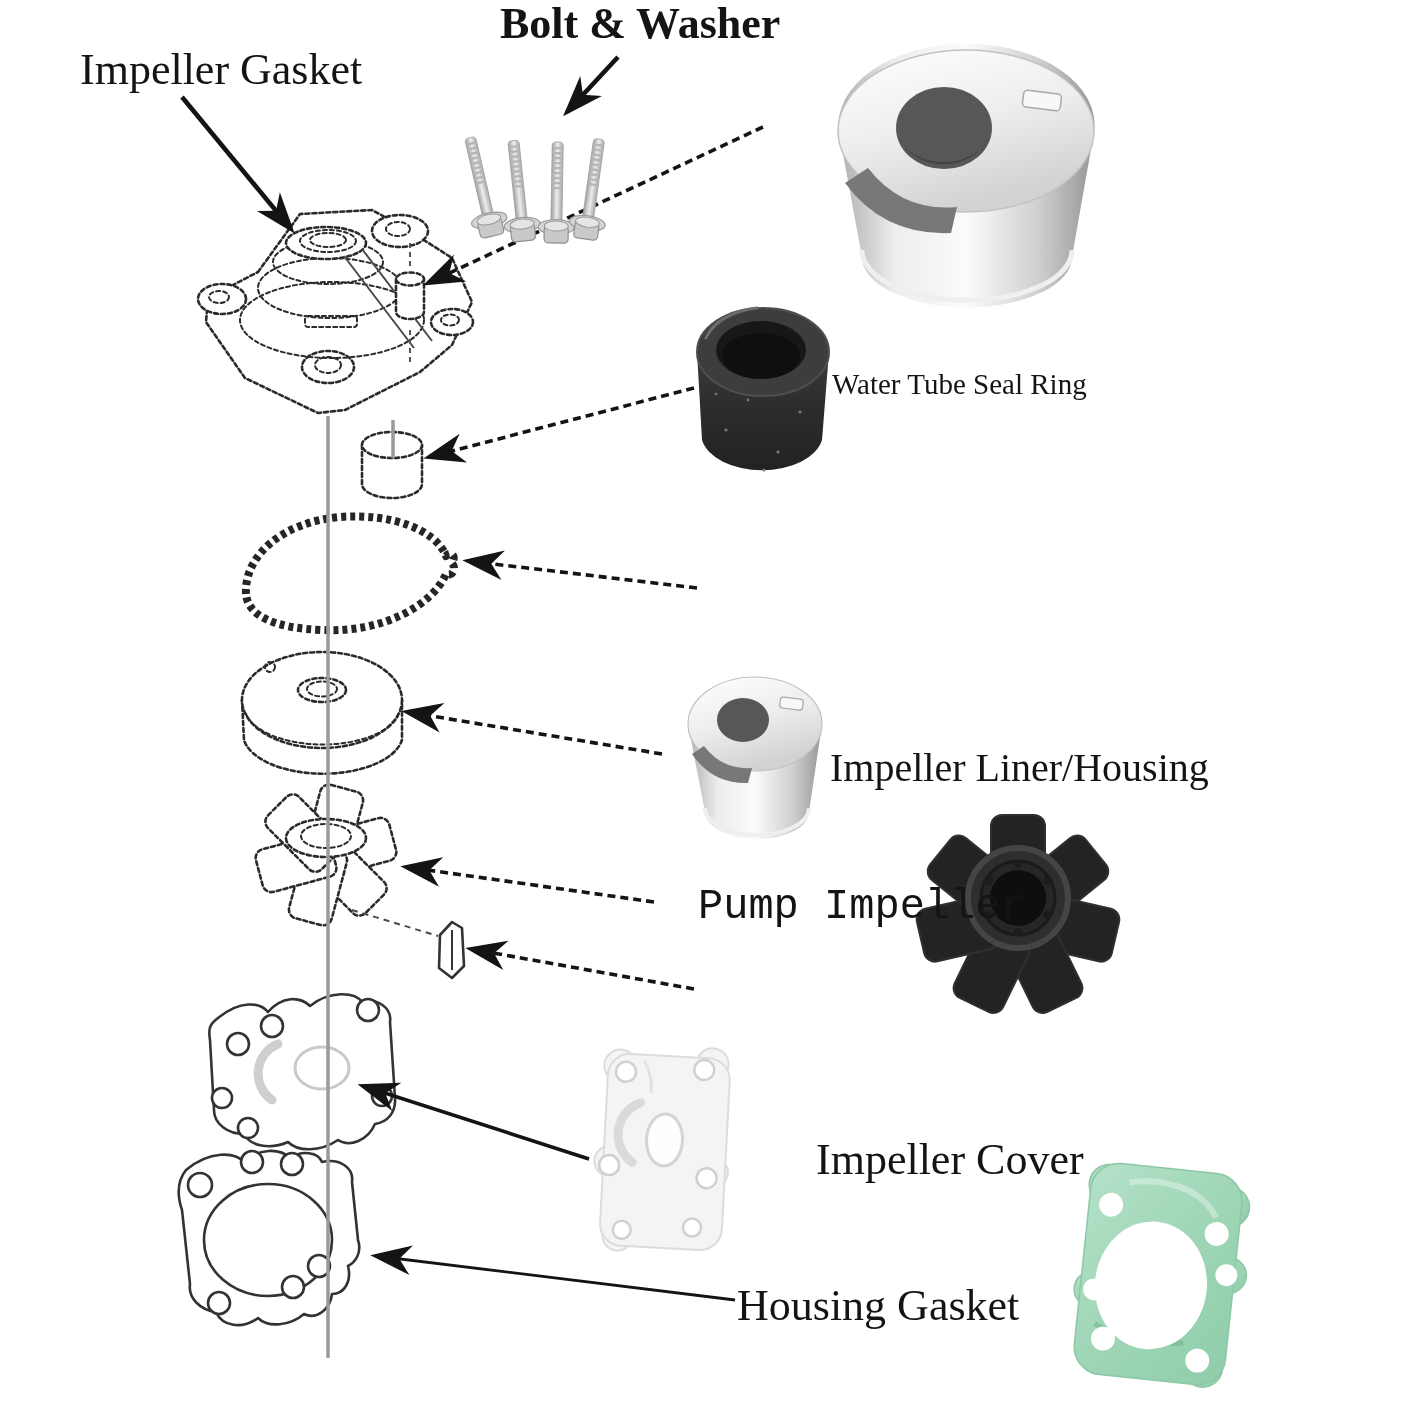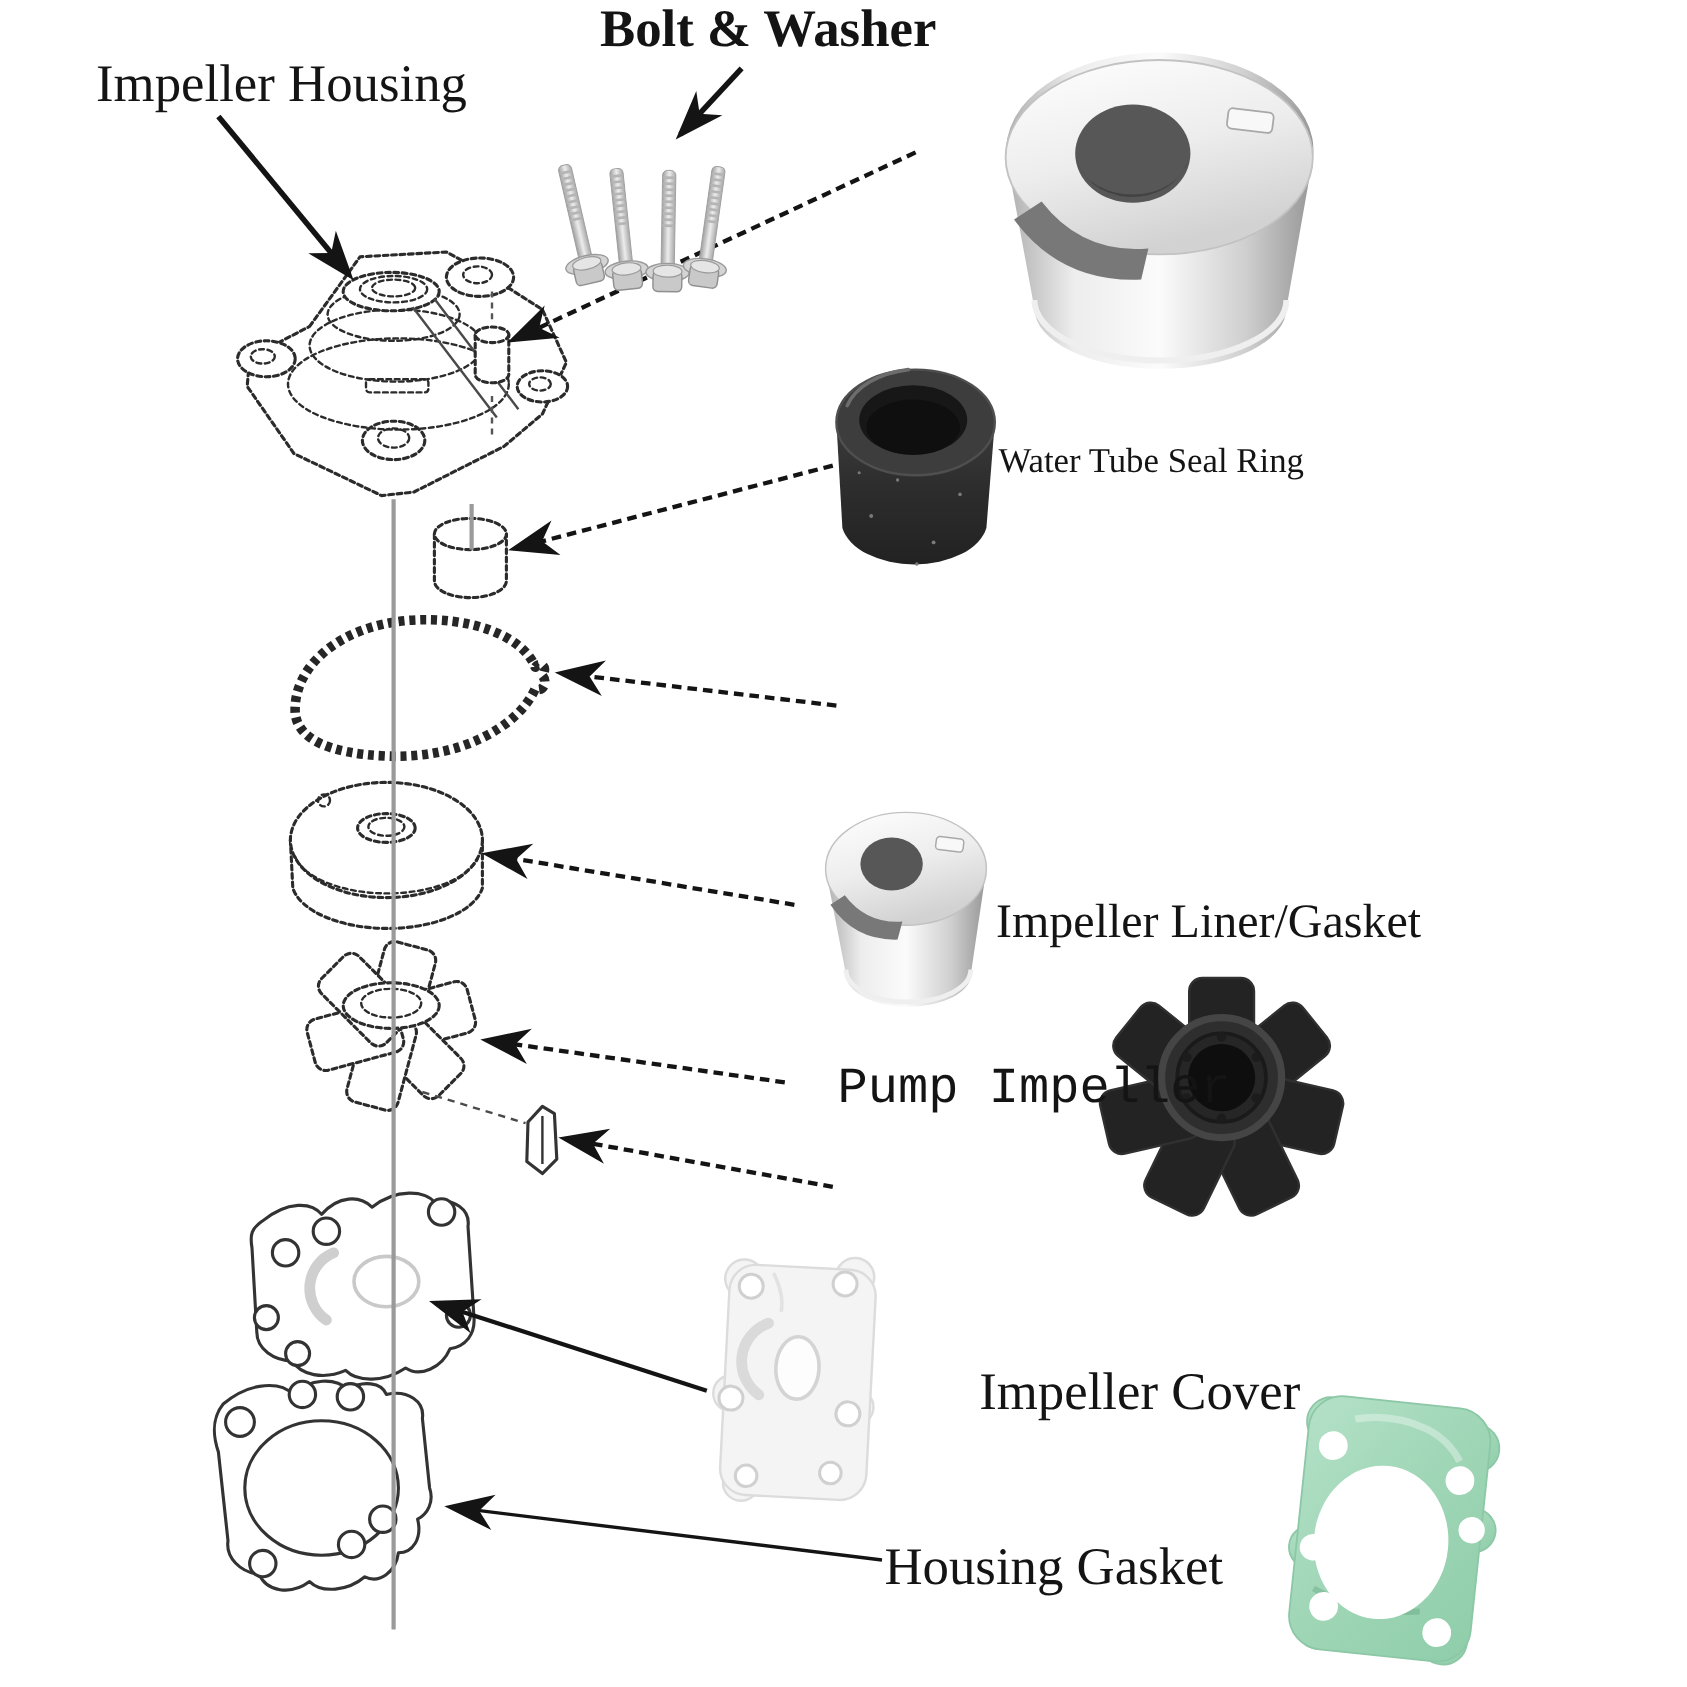--- a/index.html
+++ b/index.html
@@ -287,21 +287,21 @@
       <ellipse cx="1152" cy="1286" rx="56" ry="64" fill="#fff"></ellipse>
       <circle cx="1104" cy="1210" r="12" fill="#fff"></circle>
       <circle cx="1212" cy="1228" r="12" fill="#fff"></circle>
       <circle cx="1226" cy="1268" r="11" fill="#fff"></circle>
       <circle cx="1096" cy="1296" r="11" fill="#fff"></circle>
       <circle cx="1110" cy="1344" r="12" fill="#fff"></circle>
       <circle cx="1206" cy="1356" r="12" fill="#fff"></circle>
     </g>
   </svg>
 
-  <div class="label lbl-housing">Impeller Housing</div>
+  <div class="label lbl-housing">Impeller Gasket</div>
   <div class="label lbl-bolt">Bolt &amp; Washer</div>
   <div class="label lbl-seal">Water Tube Seal Ring</div>
-  <div class="label lbl-liner">Impeller Liner/Gasket</div>
+  <div class="label lbl-liner">Impeller Liner/Housing</div>
   <div class="label lbl-impeller">Pump Impeller</div>
   <div class="label lbl-cover">Impeller Cover</div>
   <div class="label lbl-gasket">Housing Gasket</div>
 
 </div>
 
 </body></html>

